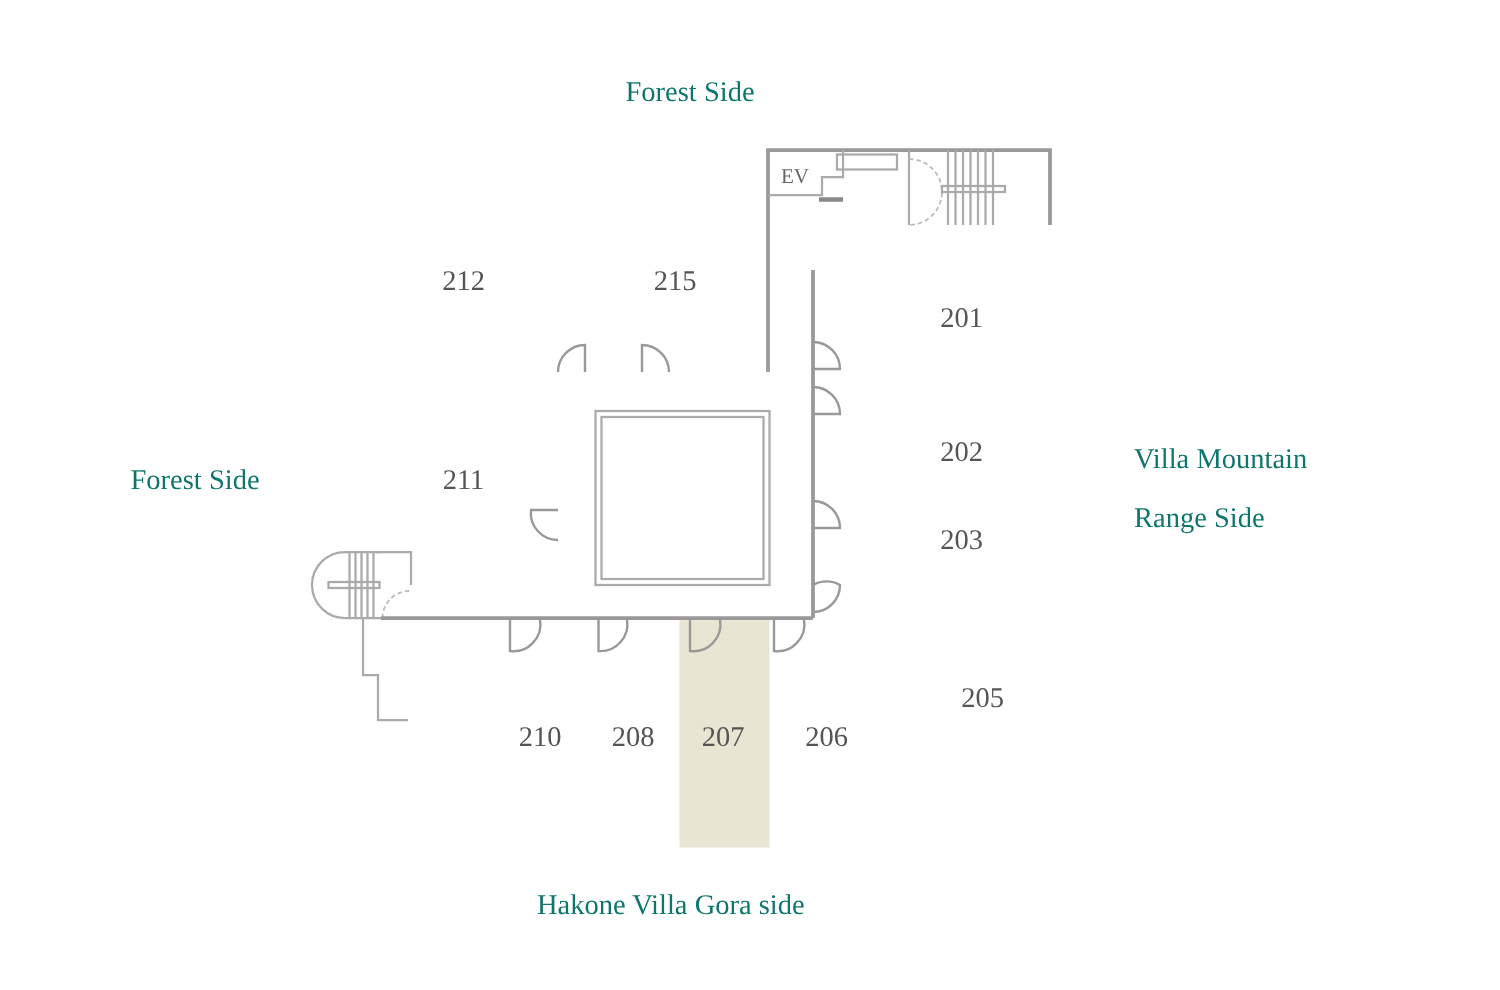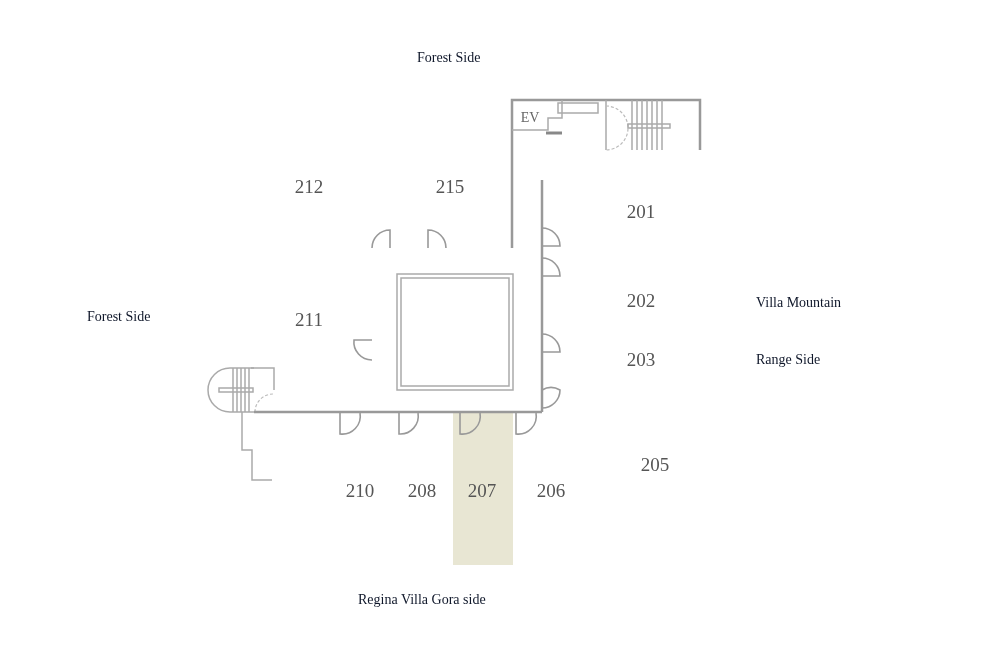--- a/index.html
+++ b/index.html
@@ -1,37 +1,37 @@
 <!DOCTYPE html>
 <html><head>
 <meta charset="utf-8">
 <style>
   html, body { margin: 0; padding: 0; background: #ffffff; }
   body { width: 1000px; height: 660px; position: relative; overflow: hidden;
          font-family: "DejaVu Serif", "Liberation Serif", serif; }
   .side-label { position: absolute; font-family: "Liberation Serif", "DejaVu Serif", serif;
-                font-size: 14px; color: #0f172a; line-height: 1.45; white-space: nowrap; }
+                font-size: 19px; color: #0f766e; line-height: 1.45; white-space: nowrap; }
   #plan { position: absolute; left: 0; top: 0; }
   .room-num { font-family: "Liberation Serif", "DejaVu Serif", serif; font-size: 19px; fill: #555555; }
   .ev-label { font-family: "Liberation Serif", "DejaVu Serif", serif; font-size: 14px; fill: #666666; }
   .wall { fill: none; stroke: #999999; stroke-width: 2.5; }
   .thin { fill: none; stroke: #aaaaaa; stroke-width: 1.5; }
   .door { fill: none; stroke: #999999; stroke-width: 1.6; }
   .dash { fill: none; stroke: #bbbbbb; stroke-width: 1.2; stroke-dasharray: 3 2; }
   .room { cursor: pointer; }
   .room rect, .room polygon { stroke: none; }
 </style>
 </head>
 <body>
 
 <div class="side-label" style="left:417px; top:48px;">Forest Side</div>
 <div class="side-label" style="left:87px; top:307px;">Forest Side</div>
 <div class="side-label" style="left:756px; top:293px;">Villa Mountain</div>
-<div class="side-label" style="left:756px; top:350px;">Range Side</div>
-<div class="side-label" style="left:358px; top:590px;">Regina Villa Gora side</div>
+<div class="side-label" style="left:756px; top:332px;">Range Side</div>
+<div class="side-label" style="left:358px; top:590px;">Hakone Villa Gora side</div>
 
 <svg id="plan" width="1000" height="660" viewBox="0 0 1000 660">
 
   <rect x="453" y="413" width="60" height="152" fill="#e8e6d3"></rect>
 
   <g class="room">
     <polygon class="wall" points="214,155 274,155 274,125 394,125 394,248 214,248"></polygon>
     <text class="room-num" x="309" y="193" text-anchor="middle">212</text>
   </g>
   <g class="room">

